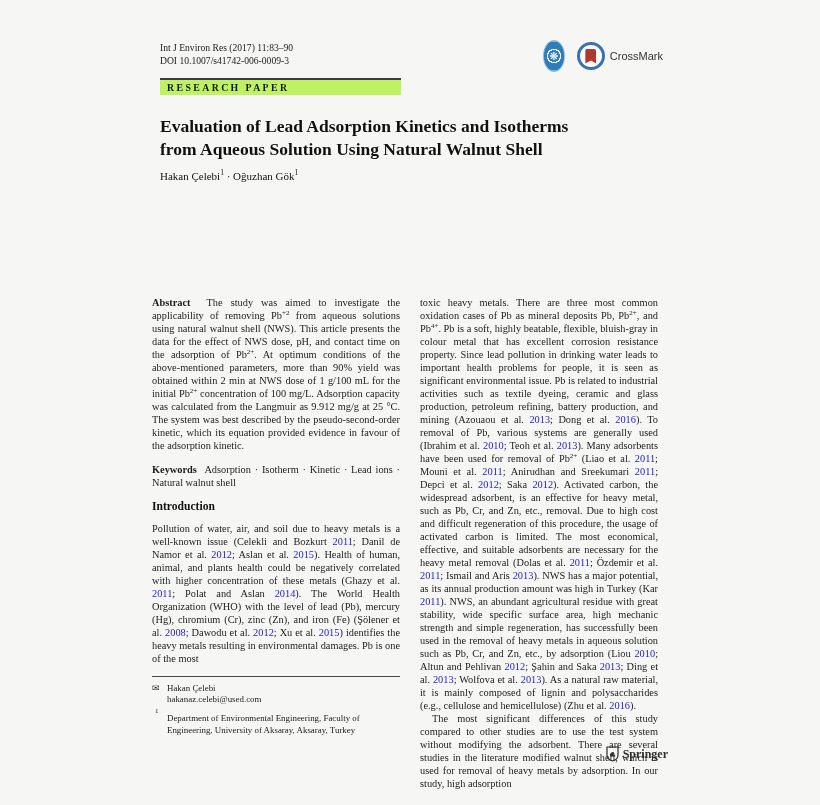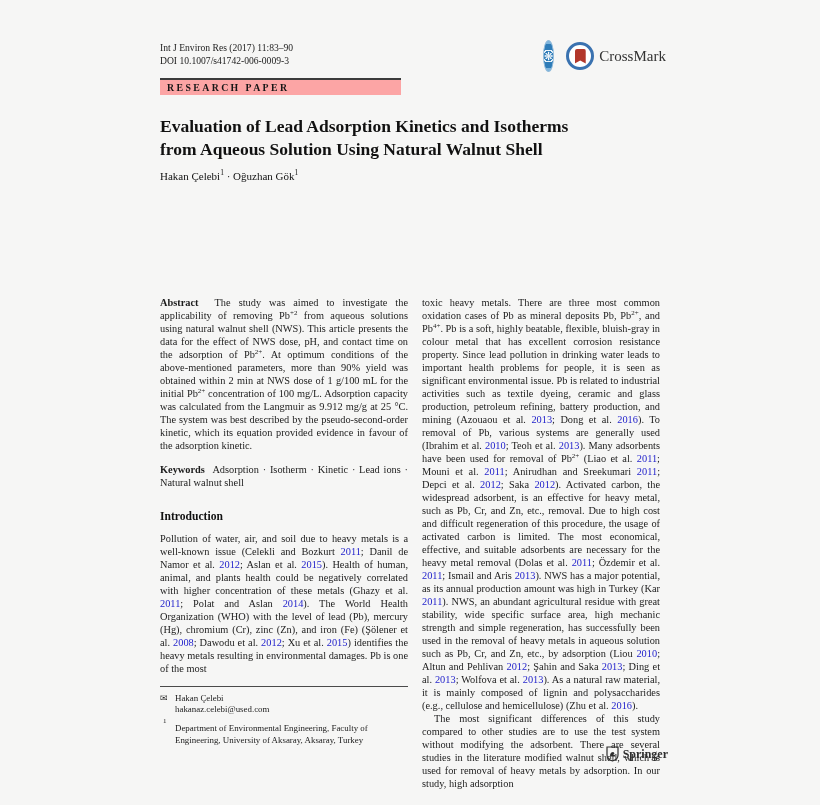--- a/index.html
+++ b/index.html
@@ -26,50 +26,50 @@
   .cm-circle{
     width:22px;height:22px;border-radius:50%;
     border:3px solid #3a72b0;background:#fff;
     display:flex;align-items:center;justify-content:center;
   }
   .cm-mark{
     width:11px;height:15px;background:#b2372b;
     border-radius:2px 2px 0 0;
     clip-path:polygon(0 0,100% 0,100% 100%,50% 80%,0 100%);
   }
-  .cm-label{font-family:Liberation Serif, serif;font-size:15px;color:#333;margin-left:5px;}
+  .cm-label{font-family:Liberation Sans, sans-serif;font-size:11px;color:#333;margin-left:5px;}
 
   .banner{
     position:absolute;left:160px;top:78px;width:241px;height:17px;
-    background:#fca5a5;border-top:2px solid #3c3c3c;
+    background:#bef264;border-top:2px solid #3c3c3c;
     font-size:9.8px;font-weight:bold;letter-spacing:2.4px;
     color:#161616;display:flex;align-items:center;padding-left:7px;box-sizing:border-box;
   }
 
   .title{
     position:absolute;left:160px;top:115px;width:500px;
     font-size:17.5px;font-weight:bold;line-height:22.5px;color:#111;margin:0;
   }
   .authors{position:absolute;left:160px;top:170px;font-size:11px;font-weight:normal;color:#111;}
   .authors sup{font-size:7.5px;}
 
   .dates{position:absolute;left:160px;top:257px;font-size:8.8px;line-height:12px;color:#222;}
 
   
   .columns{
-    position:absolute;left:160px;top:296px;width:500px;
-    display:grid;grid-template-columns:248px 238px;column-gap:14px;
+    position:absolute;left:152px;top:296px;width:500px;
+    display:grid;grid-template-columns:248px 238px;column-gap:20px;
   }
   .col{font-size:10.35px;line-height:13px;text-align:justify;color:#1c1c1c;}
   .col p{margin:0;}
   sup{font-size:7px;line-height:0;}
   .cite{color:#2424cc;}
   .lbl{font-weight:bold;}
   .kw{margin-top:11px !important;}
-  .sec-head{font-size:11.6px;font-weight:bold;margin:21px 0 9px 0;text-align:left;color:#111;}
+  .sec-head{font-size:11.6px;font-weight:bold;margin:11px 0 9px 0;text-align:left;color:#111;}
   .para2{text-indent:12px;}
 
   
   .foot-block{margin-top:11px;}
   .foot-rule{border:0;border-top:1px solid #4a4a4a;margin:0 0 6px 0;width:248px;}
   .corr{position:relative;padding-left:15px;font-size:8.9px;line-height:11px;text-align:left;}
   .env-icon{position:absolute;left:0;top:0;font-size:9px;}
   .affil{position:relative;padding-left:15px;font-size:8.9px;line-height:11.5px;margin-top:8px;text-align:left;}
   .affil-mark{position:absolute;left:3px;top:-2px;font-size:7px;}
 

